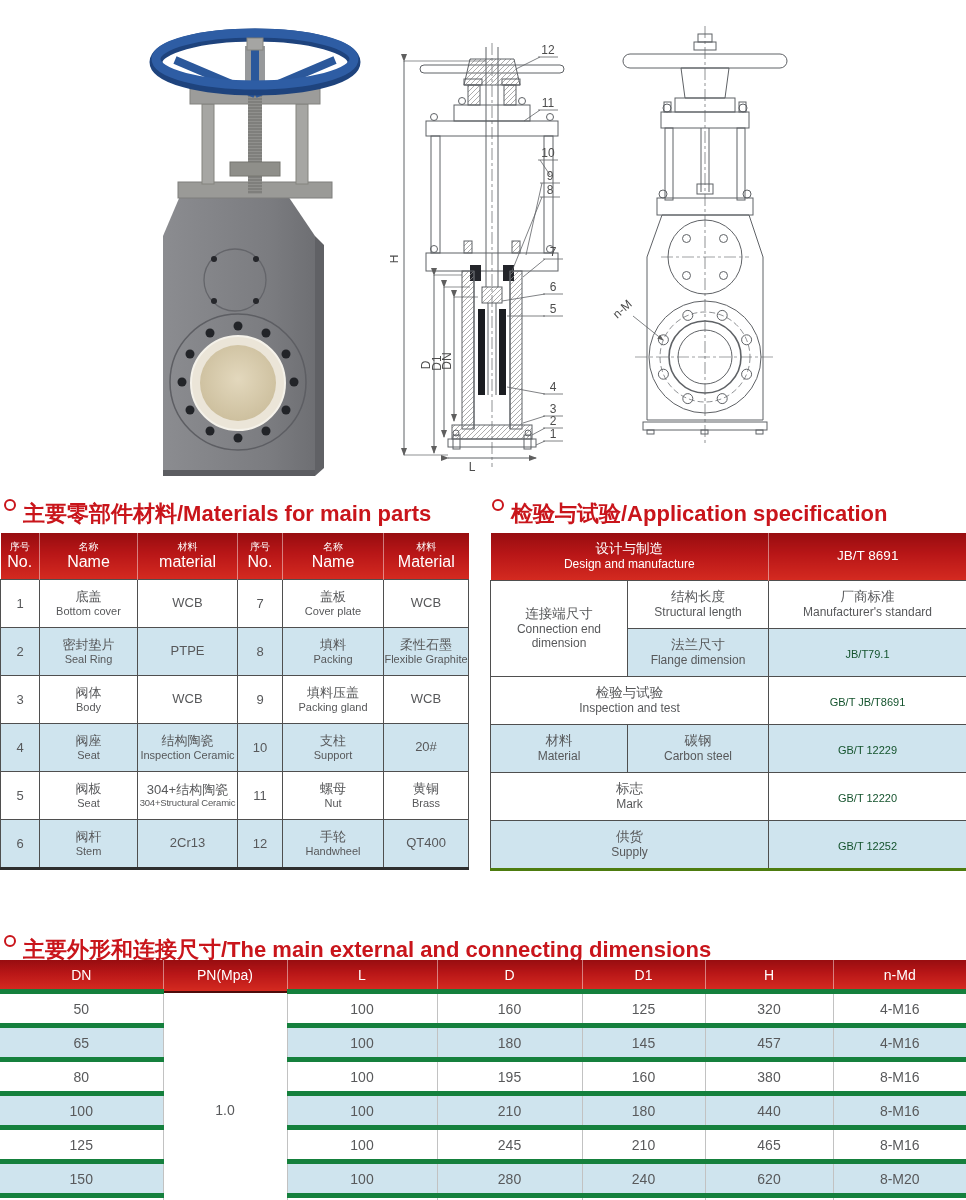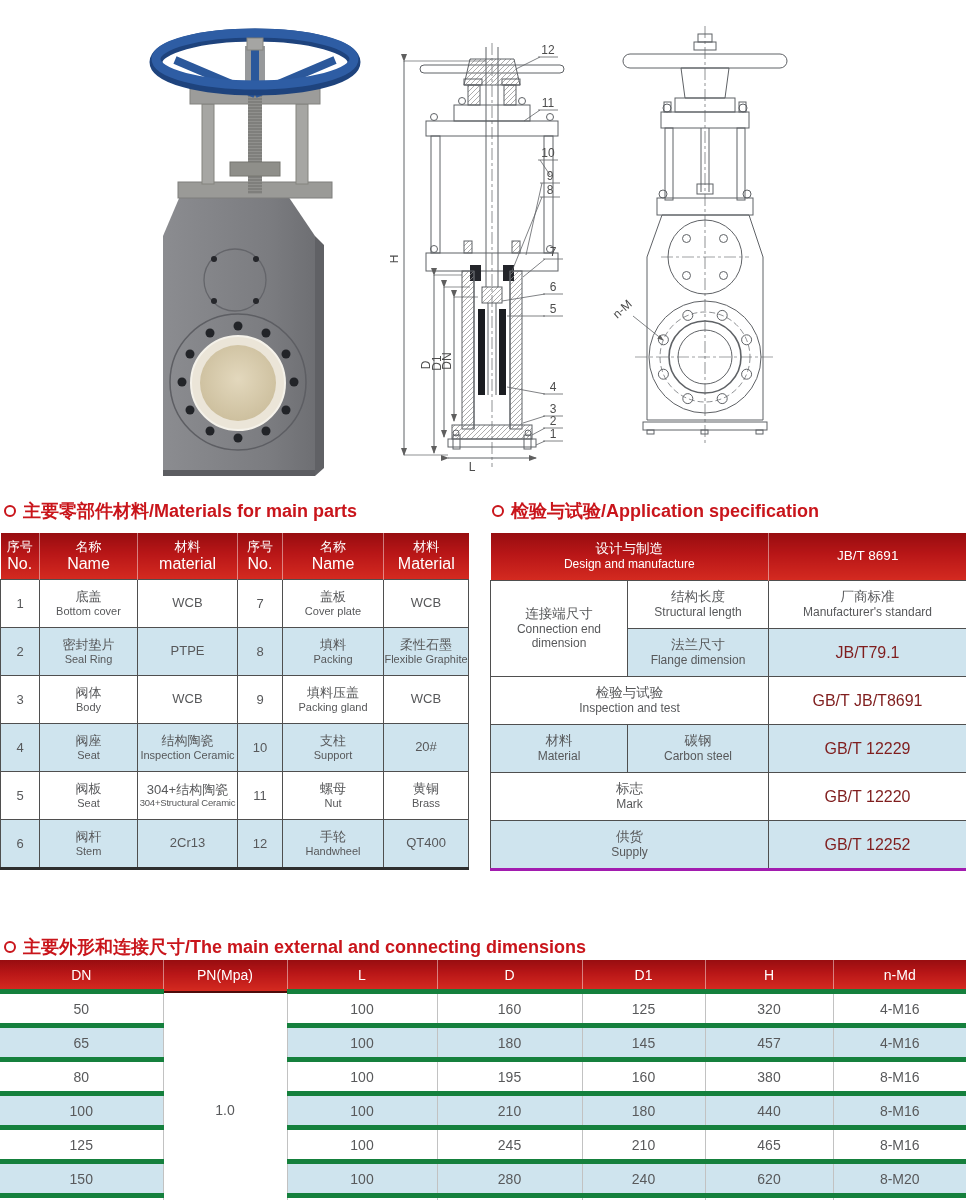--- a/index.html
+++ b/index.html
@@ -1,44 +1,44 @@
 <!DOCTYPE html>
 <html><head>
 <meta charset="utf-8">
 <style>
   html,body { margin:0; padding:0; background:#ffffff; }
   body { font-family:"Liberation Sans", sans-serif; }
   .page { position:relative; width:966px; height:1200px; background:#fff; overflow:hidden; }
 
   
-  .section-title { position:absolute; display:flex; align-items:center; gap:7px;
-    color:#c9151b; font-weight:bold; font-size:18px; white-space:nowrap; }
+  .section-title { position:absolute; display:flex; gap:7px;
+    color:#c9151b; font-weight:bold; font-size:22px; white-space:nowrap; }
   .bullet { width:8px; height:8px; border:2.5px solid #c9151b; border-radius:50%; flex:0 0 auto; }
 
   
   table { border-collapse:collapse; table-layout:fixed; }
   .redhead th { background:linear-gradient(180deg,#970d10 0%,#b81617 45%,#d42a20 100%);
     color:#fff; font-weight:normal; border:none; border-left:1px solid rgba(255,255,255,.45); padding:0; }
   .redhead th:first-child { border-left:none; }
   .zh { font-size:13px; color:#57585a; line-height:1.25; }
   .en { font-size:11px; color:#57585a; line-height:1.15; white-space:nowrap; }
   .en:empty { display:none; }
   .en.tight { font-size:9.5px; letter-spacing:-.2px; }
   th .zh, th .en { color:#fff; }
-  th .zh { font-size:13px; } th .en { font-size:16px; }
-  .val { font-size:16px; color:#7f1d1d; }
+  th .zh { font-size:10px; } th .en { font-size:16px; }
+  .val { font-size:11px; color:#14532d; }
 
   
   .mat { position:absolute; left:0; top:533px; width:468px; border-bottom:3px solid #2e2e2e; }
   .mat th { height:46px; }
   .mat td { border:1px solid #4f4f4f; text-align:center; vertical-align:middle; height:47px; padding:0; background:#fff; }
   .mat tr.b td { background:#cfe4ee; }
 
   
-  .app { position:absolute; left:490px; top:533px; width:476px; border-bottom:3px solid #a21caf; }
+  .app { position:absolute; left:490px; top:533px; width:476px; border-bottom:3px solid #4d7c0f; }
   .app th { height:47px; }
   .app td { border:1px solid #4f4f4f; text-align:center; vertical-align:middle; height:47px; padding:0 4px; background:#fff; }
   .app td.b { background:#cfe4ee; }
   .app .en { white-space:normal; font-size:12px; }
   .app .zh { font-size:13.5px; }
 
   
   .dims { position:absolute; left:0; top:960px; width:966px; border-bottom:2px solid #3a3a3a; }
   .dims th { height:29px; font-size:14px; border-bottom:2px solid #4c0b0b; }
   .dims td { height:29px; text-align:center; vertical-align:middle; font-size:14px; color:#58595b;

